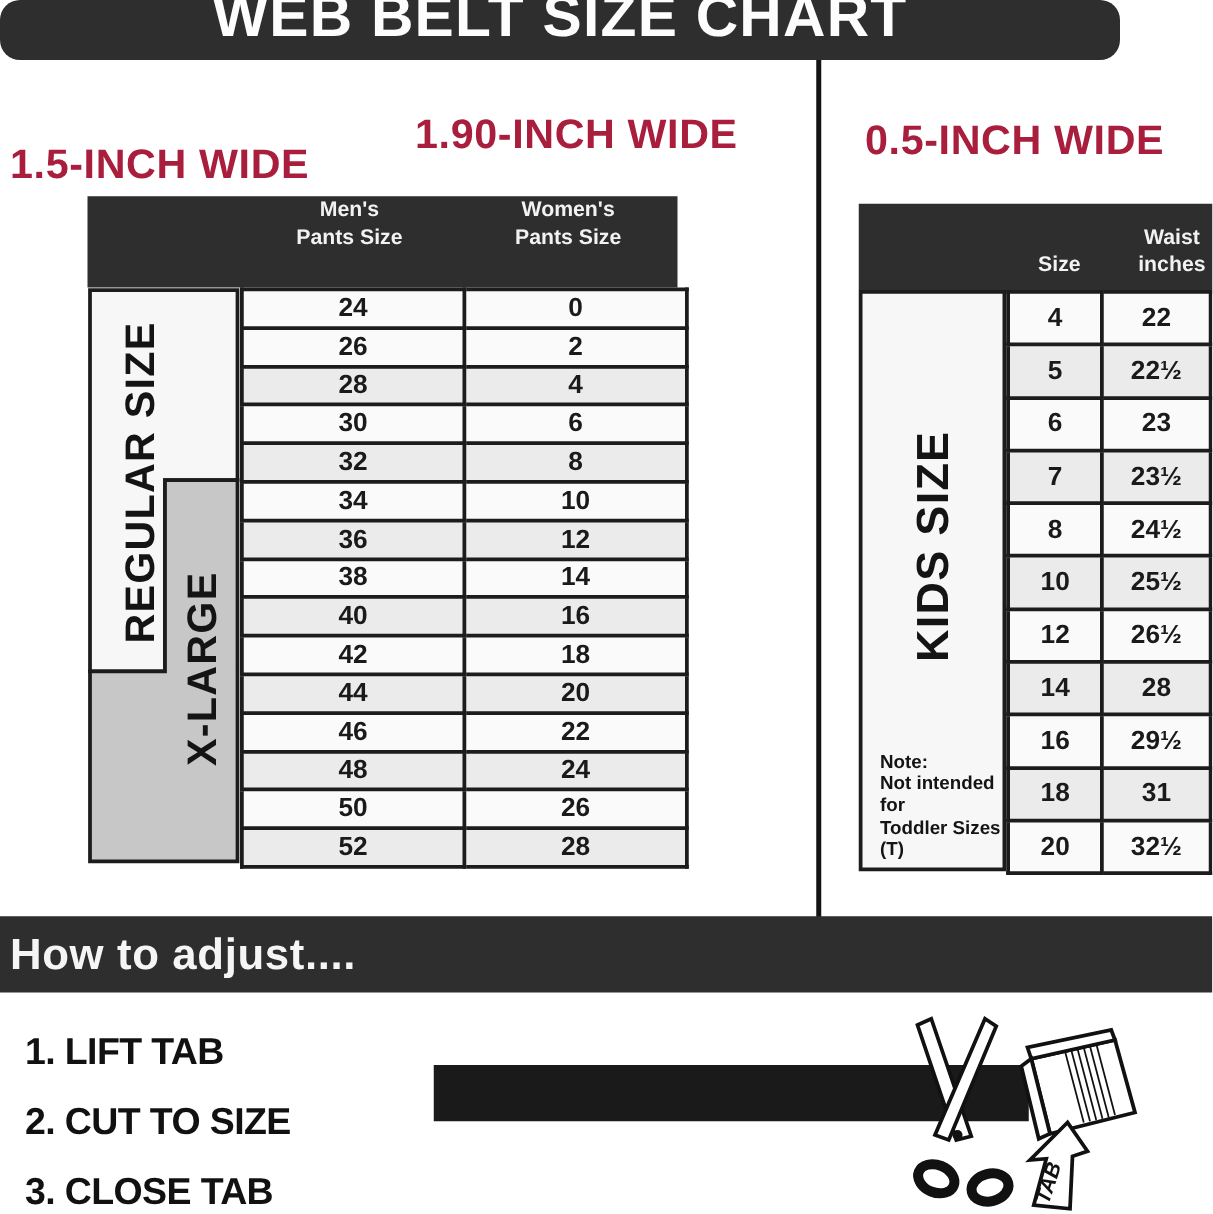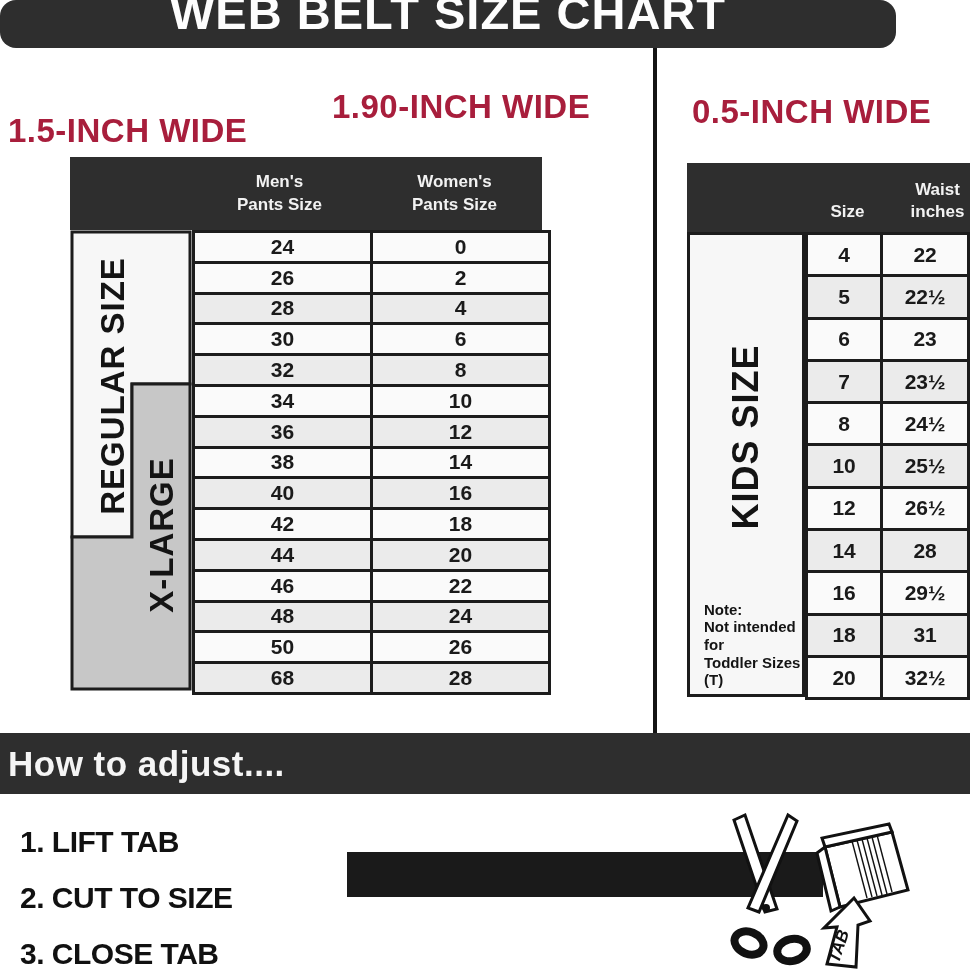--- a/index.html
+++ b/index.html
@@ -38,21 +38,21 @@
   table.size-table td{
     border:3px solid var(--line);text-align:center;vertical-align:middle;
     font-size:21px;font-weight:bold;color:#1a1a1a;padding:0;background:var(--row-a);
   }
 
   
   .adult-table{position:absolute;left:70px;top:157px;width:472px;height:535px;}
   .adult-header{position:absolute;left:0;top:0;width:472px;height:73px;background:var(--banner);}
   .colhead{
     position:absolute;top:0;height:73px;display:flex;flex-direction:column;
-    justify-content:center;align-items:center;color:#f2f2f2;font-size:17px;font-weight:bold;line-height:1.3;
+    align-items:center;color:#f2f2f2;font-size:17px;font-weight:bold;line-height:1.3;
   }
   .colhead-men{left:122px;width:175px;}
   .colhead-women{left:297px;width:175px;}
   .adult-label-svg{position:absolute;left:0;top:73px;}
   .adult-label-svg .reg-poly{fill:var(--label-bg);stroke:var(--line);stroke-width:3;}
   .adult-label-svg .xl-poly{fill:var(--xl-gray);stroke:var(--line);stroke-width:3;}
   .adult-label-svg text{
     font-family:"Liberation Sans",sans-serif;font-weight:bold;font-size:33px;fill:#141414;letter-spacing:1px;
   }
   .adult-rows{position:absolute;left:122px;top:73px;}
@@ -185,21 +185,21 @@
             </tr>
             <tr>
               <td>48</td>
               <td>24</td>
             </tr>
             <tr>
               <td>50</td>
               <td>26</td>
             </tr>
             <tr>
-              <td>68</td>
+              <td>52</td>
               <td>28</td>
             </tr>
           </tbody>
       </table>
     </div>
   </div>
 
   <div class="kids-table">
     <div class="kids-header">
       <div class="kids-colhead kids-colhead-size">

